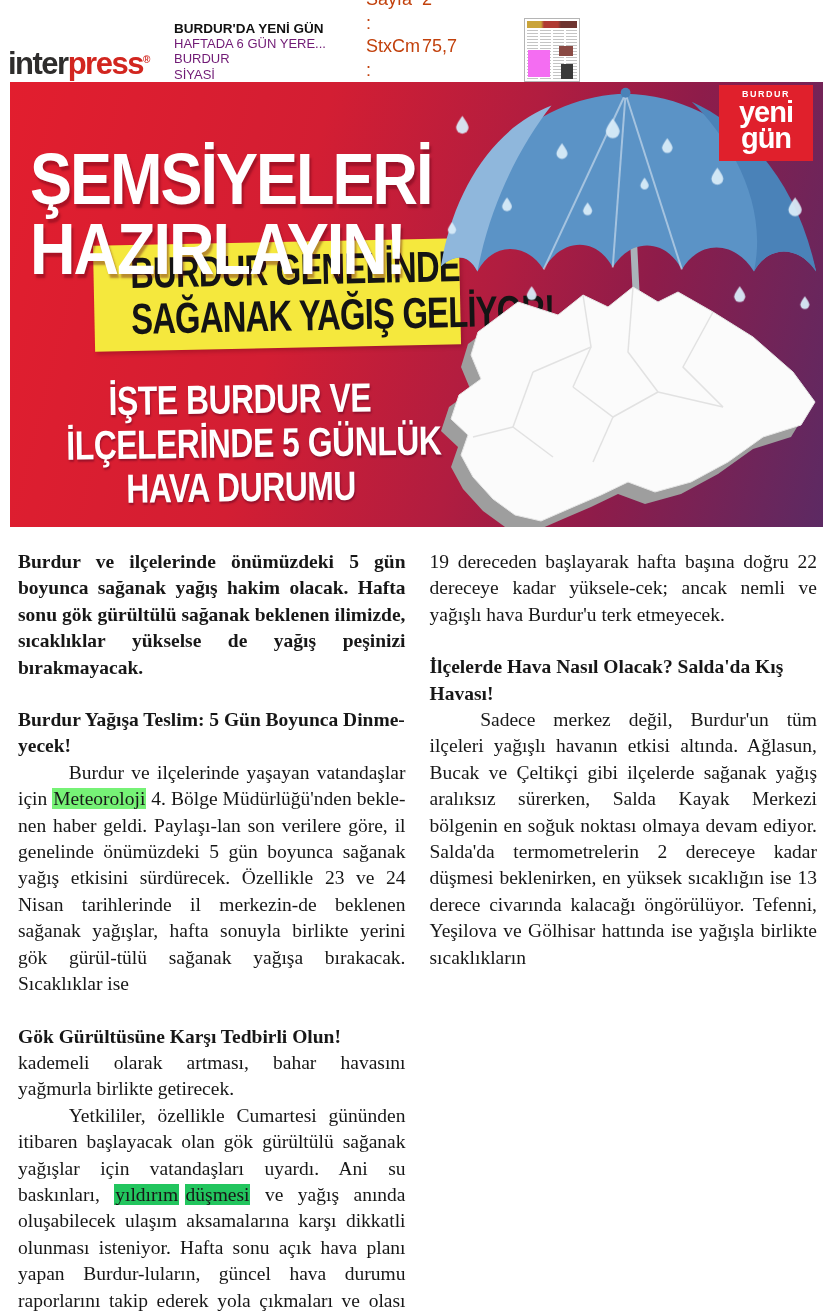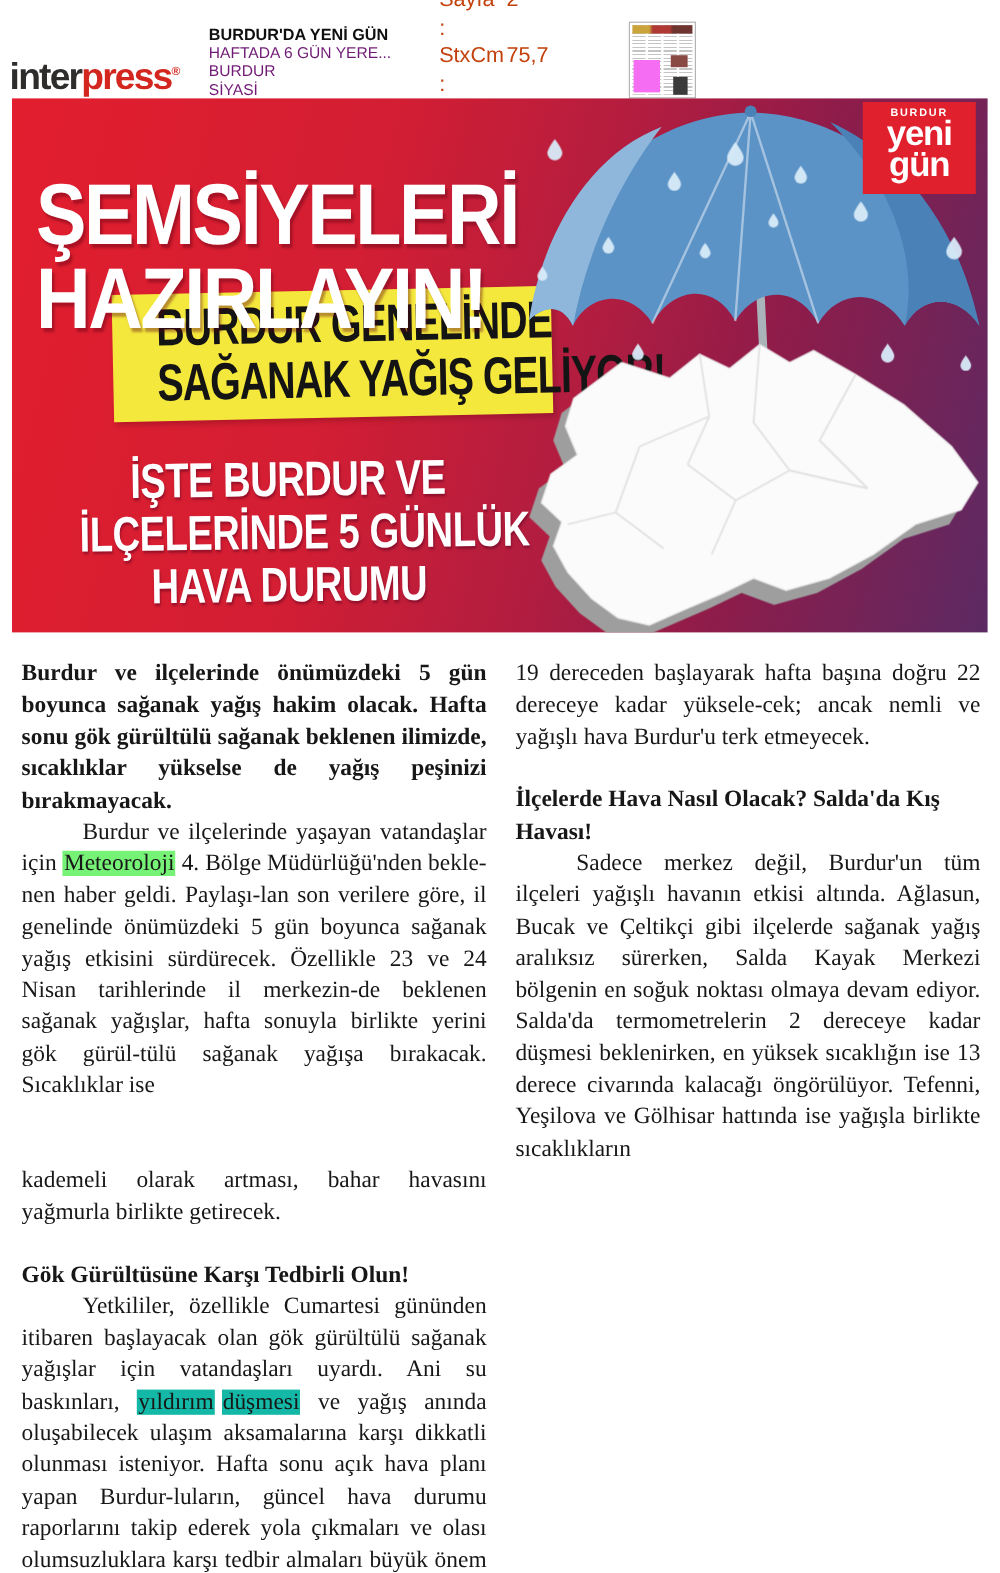--- a/index.html
+++ b/index.html
@@ -64,21 +64,21 @@
 
   
   .article { display:grid; grid-template-columns:1fr 1fr; column-gap:24px;
              padding:22px 16px 0 18px; color:#171717; }
   .col { font-size:19.5px; line-height:26.4px; }
   .para { text-align:justify; }
   .lead { font-weight:700; }
   .heading { font-weight:700; margin-top:26px; text-align:left; }
   .indent { text-indent:2.6em; }
   .hl-green { background:#76f276; padding:0 1px; }
-  .hl-cyan { background:#14b8a6; padding:0 1px; }
+  .hl-cyan { background:#22c55e; padding:0 1px; }
   .hl-cyan + .hl-cyan { margin-left:0.28em; }
   .signature { display:flex; justify-content:flex-end; align-items:flex-start; gap:9px;
                margin-top:4px; padding-right:2px; font-family:"Liberation Sans", sans-serif;
                font-size:20.5px; color:#111; letter-spacing:0.5px; white-space:nowrap; }
   .sq { width:16px; height:16px; background:#0a0a0a; flex:0 0 auto; }
 </style>
 </head>
 <body>
 
 <div class="page">
@@ -196,32 +196,33 @@
       <span class="sub-line">İŞTE BURDUR VE</span>
       <span class="sub-line">İLÇELERİNDE 5 GÜNLÜK</span>
       <span class="sub-line">HAVA DURUMU</span>
     </div>
   </section>
 
   <section class="article">
 
     <div class="col">
       <p class="para lead">Burdur ve ilçelerinde önümüzdeki 5 gün boyunca sağanak yağış hakim olacak. Hafta sonu gök gürültülü sağanak beklenen ilimizde, sıcaklıklar yükselse de yağış peşinizi bırakmayacak.</p>
+      <p class="para heading">Burdur Yağışa Teslim: 5 Gün Boyunca Dinme-yecek!</p>
       <p class="para indent"><span>Burdur ve ilçelerinde yaşayan vatandaşlar için </span><span class="hl-green">Meteoroloji</span><span> 4. Bölge Müdürlüğü'nden bekle-nen haber geldi. Paylaşı-lan son verilere göre, il genelinde önümüzdeki 5 gün boyunca sağanak yağış etkisini sürdürecek. Özellikle 23 ve 24 Nisan tarihlerinde il merkezin-de beklenen sağanak yağışlar, hafta sonuyla birlikte yerini gök gürül-tülü sağanak yağışa bırakacak. Sıcaklıklar ise</span></p>
     </div>
 
     <div class="col">
       <p class="para">19 dereceden başlayarak hafta başına doğru 22 dereceye kadar yüksele-cek; ancak nemli ve yağışlı hava Burdur'u terk etmeyecek.</p>
       <p class="para heading">İlçelerde Hava Nasıl Olacak? Salda'da Kış Havası!</p>
       <p class="para indent">Sadece merkez değil, Burdur'un tüm ilçeleri yağışlı havanın etkisi altında. Ağlasun, Bucak ve Çeltikçi gibi ilçelerde sağanak yağış aralıksız sürerken, Salda Kayak Merkezi bölgenin en soğuk noktası olmaya devam ediyor. Salda'da termometrelerin 2 dereceye kadar düşmesi beklenirken, en yüksek sıcaklığın ise 13 derece civarında kalacağı öngörülüyor. Tefenni, Yeşilova ve Gölhisar hattında ise yağışla birlikte sıcaklıkların</p>
     </div>
 
     <div class="col">
+      <p class="para heading">Gök Gürültüsüne Karşı Tedbirli Olun!</p>
       <p class="para">kademeli olarak artması, bahar havasını yağmurla birlikte getirecek.</p>
-      <p class="para heading">Gök Gürültüsüne Karşı Tedbirli Olun!</p>
       <p class="para indent"><span>Yetkililer, özellikle Cumartesi gününden itibaren başlayacak olan gök gürültülü sağanak yağışlar için vatandaşları uyardı. Ani su baskınları, </span><span class="hl-cyan">yıldırım</span><span class="hl-cyan">düşmesi</span><span> ve yağış anında oluşabilecek ulaşım aksamalarına karşı dikkatli olunması isteniyor. Hafta sonu açık hava planı yapan Burdur-luların, güncel hava durumu raporlarını takip ederek yola çıkmaları ve olası olumsuzluklara karşı tedbir almaları büyük önem taşıyor. Yağışların önümüzdeki haftanın ilk günlerinde de etkisini sürdürmesi bekleniyor.</span></p>
       <div class="signature">
         <span class="sq"></span>
         <span>YENİ GÜN MEDYA</span>
       </div>
     </div>
 
   </section>
 </div>
 

